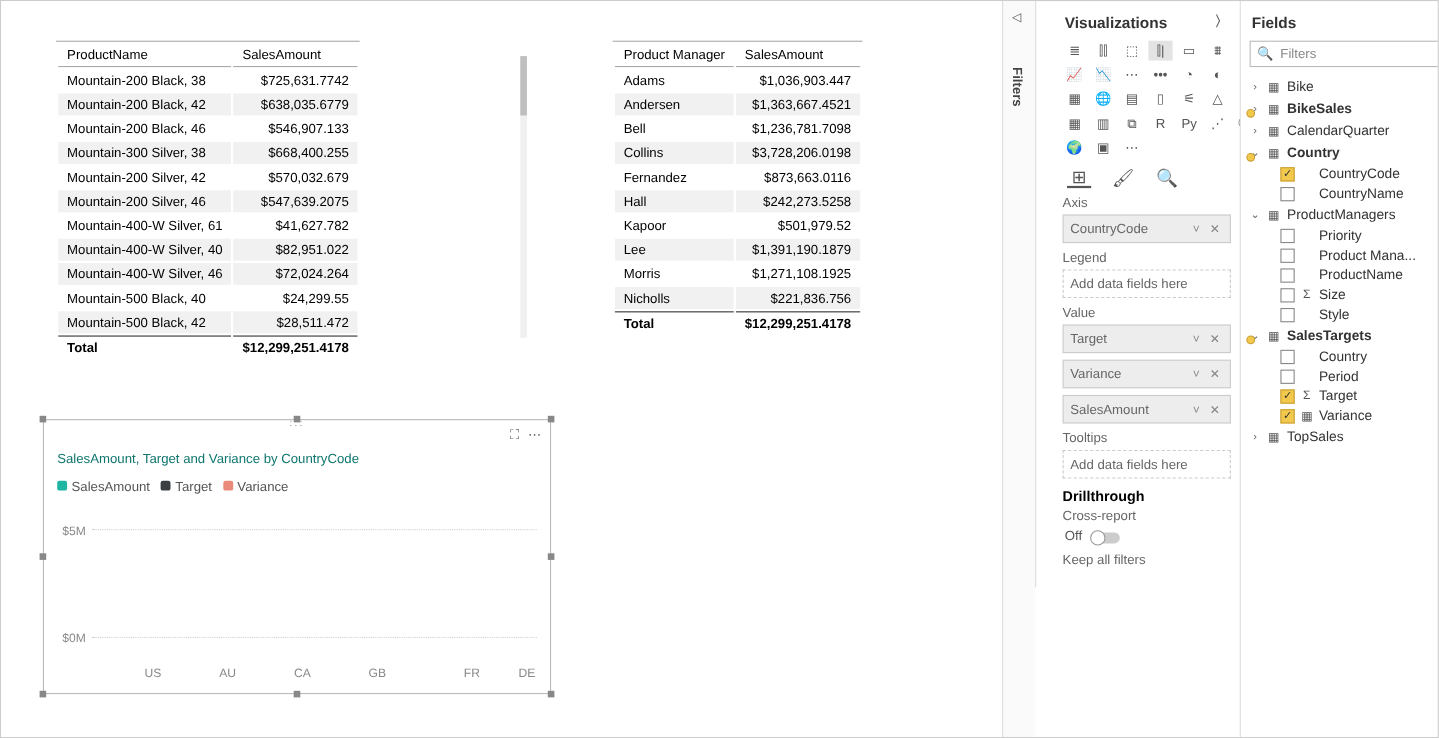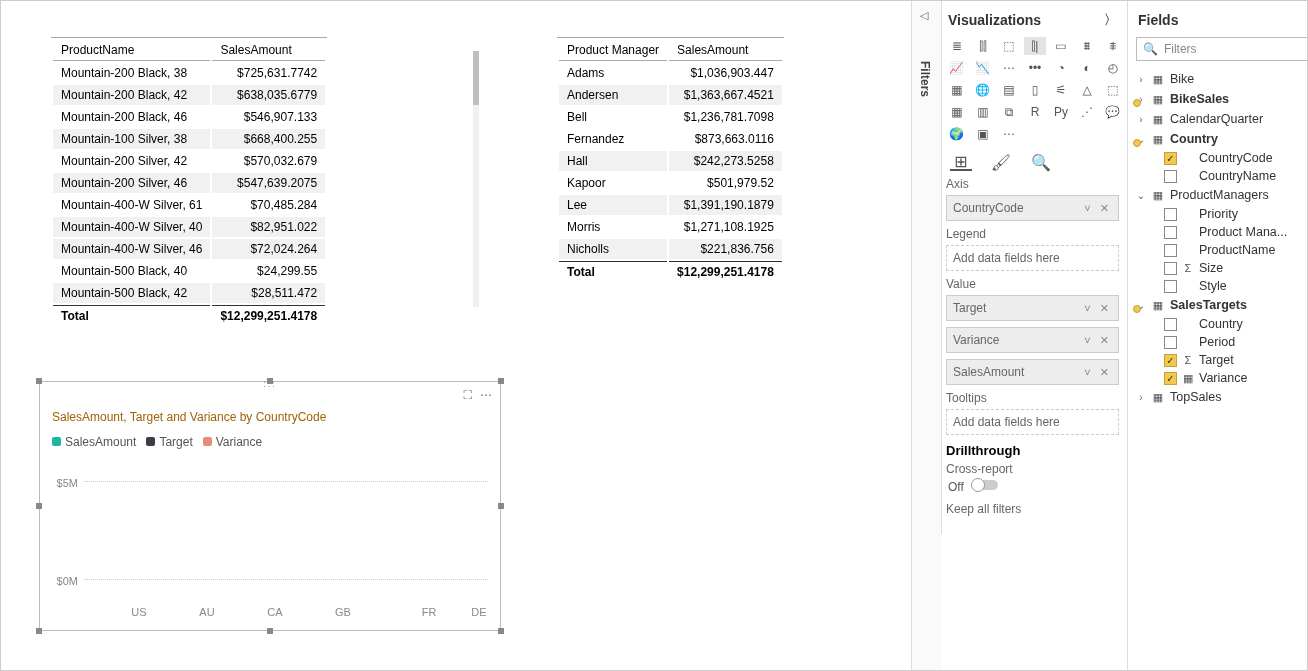--- a/index.html
+++ b/index.html
@@ -21,52 +21,52 @@
 
 
 .chartvis { position:absolute; left:38px; top:380px; width:462px; height:250px; border:1px solid #bbb; }
 .handle { position:absolute; width:6px; height:6px; background:#888; }
 .ht { top:-4px; left:50%; margin-left:-3px; } .hb { bottom:-4px; left:50%; margin-left:-3px; }
 .hl { left:-4px; top:50%; margin-top:-3px; } .hr { right:-4px; top:50%; margin-top:-3px; }
 .htl{top:-4px;left:-4px;} .htr{top:-4px;right:-4px;} .hbl{bottom:-4px;left:-4px;} .hbr{bottom:-4px;right:-4px;}
 .grip { position:absolute; top:-3px; left:50%; transform:translateX(-50%); font-size:9px; color:#888; letter-spacing:2px;}
 .chart-actions{ position:absolute; top:6px; right:8px; display:flex; gap:8px; }
 .chart-actions span{ font-size:12px; color:#666; cursor:pointer; }
-.chart-title{ position:absolute; top:28px; left:12px; font-size:12px; color:#a16207; }
+.chart-title{ position:absolute; top:28px; left:12px; font-size:12px; color:#0f766e; }
 .legend{ position:absolute; top:52px; left:12px; font-size:12px; color:#555; }
 .legend .dot{ display:inline-block; width:9px; height:9px; border-radius:2px; margin-right:4px; vertical-align:middle;}
 .legend span{ margin-right:10px; vertical-align:middle;}
 .plot{ position:absolute; left:44px; top:76px; right:12px; bottom:30px; }
 .axis-label{ position:absolute; font-size:11px; color:#888; }
 .grid{ position:absolute; left:0; right:0; height:0; border-top:1px dotted #d0d0d0; }
 .group{ position:absolute; bottom:0; width:50px; }
 .bar{ position:absolute; bottom:0; width:12px; }
 .xcat{ position:absolute; top:100%; width:50px; text-align:center; font-size:11px; color:#888; padding-top:6px;}
 
 
 .filters-rail{ position:absolute; left:910px; top:0; width:30px; height:669px; border-left:1px solid #ddd; background:#fafafa; }
 .filters-rail .exp{ position:absolute; top:8px; left:8px; font-size:11px; color:#555; }
 .filters-rail .lab{ position:absolute; top:60px; left:6px; writing-mode:vertical-rl; font-size:12px; font-weight:600; color:#444;}
 
 
-.vispane{ position:absolute; left:940px; top:0; width:186px; height:533px; border-left:1px solid #ddd; padding:8px 8px 0 4px; overflow:hidden;}
+.vispane{ position:absolute; left:940px; top:0; width:186px; height:533px; border-left:1px solid #ddd; padding:8px 8px 0 24px; overflow:hidden;}
 .pane-title{ font-size:14px; font-weight:600; color:#333; display:flex; justify-content:space-between; align-items:center; padding:2px 2px 8px;}
 .pane-title .ar{ font-size:13px; color:#666; }
 .gallery{ display:grid; grid-template-columns:repeat(7, 22px); gap:4px 4px; }
 .gallery .g{ width:22px; height:18px; display:flex; align-items:center; justify-content:center; font-size:12px; color:#555; cursor:pointer;}
 .gallery .g.sel{ background:#e3e3e3; }
 .tabs{ display:flex; gap:18px; margin:10px 0 6px 4px; }
 .tabs .t{ width:22px; height:18px; color:#555; cursor:pointer; display:flex; align-items:center; justify-content:center;}
 .tabs .t.sel{ border-bottom:2px solid #555;}
 .section-label{ font-size:12px; color:#666; margin:4px 0 4px 0;}
 .well{ border:1px dashed #ccc; font-size:12px; color:#666; padding:5px 6px; margin-bottom:6px; display:flex; justify-content:space-between; align-items:center;}
 .well.filled{ background:#ededed; border:1px solid #ccc;}
 .well .wicons{ color:#888; font-size:11px; letter-spacing:3px;}
 .drill-h{ font-size:13px; font-weight:600; margin:8px 0 4px;}
-.toggle{ display:flex; align-items:flex-start; gap:8px; font-size:12px; color:#555; margin:2px 0 8px 2px;}
+.toggle{ display:flex; align-items:flex-end; gap:8px; font-size:12px; color:#555; margin:2px 0 8px 2px;}
 .toggle .sw{ width:26px; height:10px; border-radius:6px; background:#ccc; position:relative;}
 .toggle .sw .knob{ position:absolute; left:-1px; top:-2px; width:14px;height:14px;border-radius:50%; background:#fff; border:1px solid #999;}
 
 
 .fieldspane{ position:absolute; left:1126px; top:0; width:212px; height:669px; border-left:1px solid #ddd; padding:8px 6px 0 8px;}
 .search{ border:1px solid #bbb; padding:4px 6px; font-size:12px; color:#888; margin-bottom:8px; display:flex; align-items:center; gap:6px;}
 .tree{ font-size:12.5px; color:#333; }
 .node{ display:flex; align-items:center; gap:5px; padding:3px 0; cursor:pointer; white-space:nowrap; overflow:hidden; text-overflow:ellipsis;}
 .node .chev{ width:10px; text-align:center; color:#666; font-size:10px;}
 .node .ticon{ width:14px; text-align:center; color:#555; font-size:11px;}
@@ -96,34 +96,34 @@
         </tr>
         <tr class="alt">
           <td>Mountain-200 Black, 42</td>
           <td class="num">$638,035.6779</td>
         </tr>
         <tr>
           <td>Mountain-200 Black, 46</td>
           <td class="num">$546,907.133</td>
         </tr>
         <tr class="alt">
-          <td>Mountain-100 Silver, 38</td>
+          <td>Mountain-300 Silver, 38</td>
           <td class="num">$668,400.255</td>
         </tr>
         <tr>
           <td>Mountain-200 Silver, 42</td>
           <td class="num">$570,032.679</td>
         </tr>
         <tr class="alt">
           <td>Mountain-200 Silver, 46</td>
           <td class="num">$547,639.2075</td>
         </tr>
         <tr>
           <td>Mountain-400-W Silver, 61</td>
-          <td class="num">$70,485.284</td>
+          <td class="num">$41,627.782</td>
         </tr>
         <tr class="alt">
           <td>Mountain-400-W Silver, 40</td>
           <td class="num">$82,951.022</td>
         </tr>
         <tr class="alt">
           <td>Mountain-400-W Silver, 46</td>
           <td class="num">$72,024.264</td>
         </tr>
         <tr>
@@ -156,20 +156,24 @@
           <td>Adams</td>
           <td class="num">$1,036,903.447</td>
         </tr>
         <tr class="alt">
           <td>Andersen</td>
           <td class="num">$1,363,667.4521</td>
         </tr>
         <tr>
           <td>Bell</td>
           <td class="num">$1,236,781.7098</td>
+        </tr>
+        <tr class="alt">
+          <td>Collins</td>
+          <td class="num">$3,728,206.0198</td>
         </tr>
         <tr>
           <td>Fernandez</td>
           <td class="num">$873,663.0116</td>
         </tr>
         <tr class="alt">
           <td>Hall</td>
           <td class="num">$242,273.5258</td>
         </tr>
         <tr>

